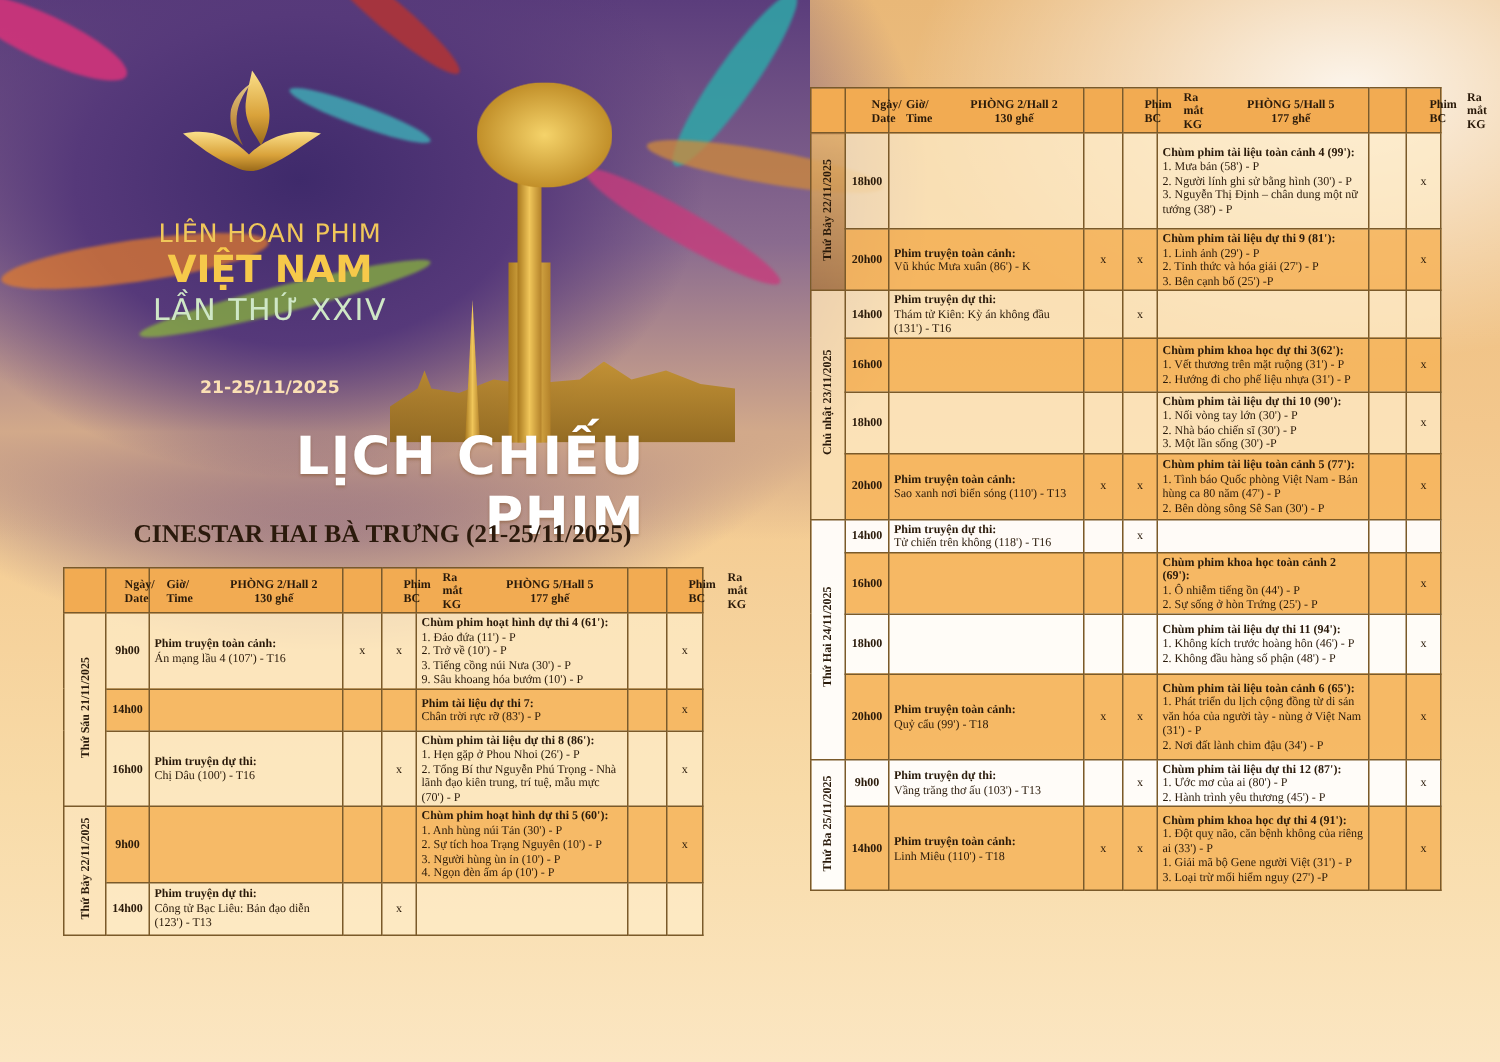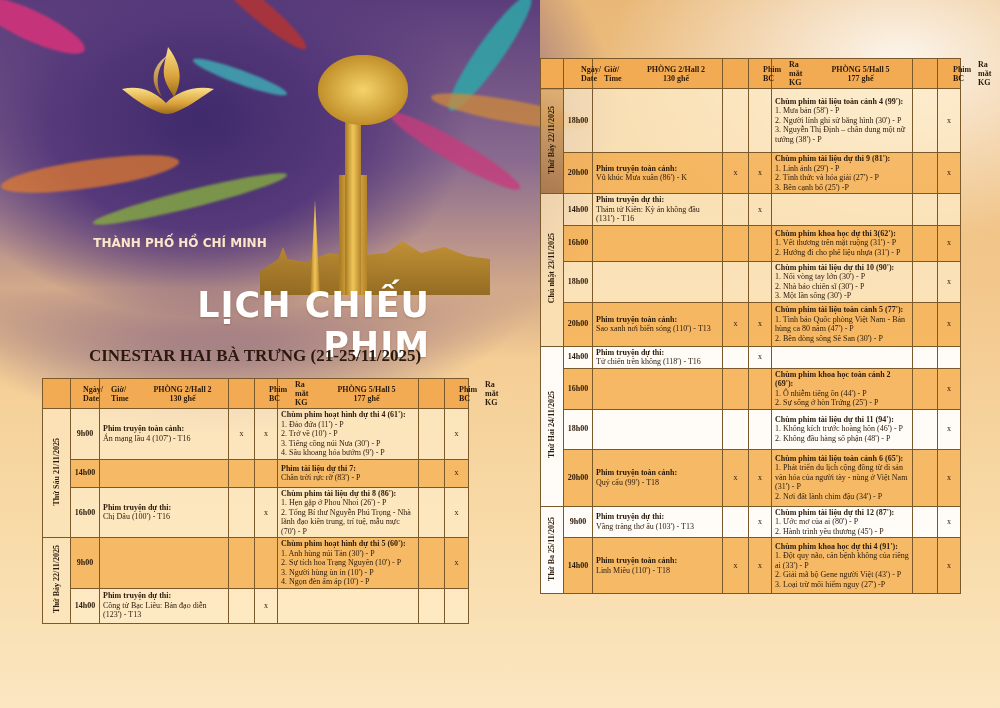--- a/index.html
+++ b/index.html
@@ -105,21 +105,26 @@
         <stop offset="0" stop-color="#fbe08a"></stop>
         <stop offset="0.6" stop-color="#d9a23a"></stop>
         <stop offset="1" stop-color="#9a6a1a"></stop>
       </linearGradient>
     </defs>
     <path d="M50 2 C62 18 66 34 56 52 C52 44 44 36 46 22 C47 14 49 8 50 2 Z" fill="url(#gold)"></path>
     <path d="M50 10 C40 22 36 36 44 52 C40 48 34 40 36 28 C38 20 44 14 50 10 Z" fill="url(#gold)" opacity="0.85"></path>
     <path d="M4 44 C22 40 36 46 48 58 C60 46 78 40 96 44 C86 50 74 60 60 66 C52 70 46 70 38 66 C24 60 14 52 4 44 Z" fill="url(#gold)"></path>
   </svg>
 
-  <div class="city">THÀNH PHỐ HỒ CHÍ MINH</div>
+  <div class="festival-title">
+    <div class="ft-1">LIÊN HOAN PHIM</div>
+    <div class="ft-2">VIỆT NAM</div>
+    <div class="ft-3">LẦN THỨ XXIV</div>
+  </div>
+  <div class="dates">21-25/11/2025</div>
 
   <div class="main-title">LỊCH CHIẾU PHIM</div>
 
   <div class="venue">CINESTAR HAI BÀ TRƯNG (21-25/11/2025)</div>
 
   <table class="sched" id="table-left">
     <colgroup>
       <col style="width:28px">
         <col style="width:29px">
         <col style="width:129px">
@@ -149,21 +154,21 @@
             <span class="prog-title">Phim truyện toàn cảnh:</span>
             <span class="prog-line">Án mạng lầu 4 (107') - T16</span>
           </td>
           <td class="c-x">x</td>
           <td class="c-x">x</td>
           <td>
             <span class="prog-title">Chùm phim hoạt hình dự thi 4 (61'):</span>
             <span class="prog-line">1. Đảo đứa (11') - P</span>
             <span class="prog-line">2. Trở về (10') - P</span>
             <span class="prog-line">3. Tiếng cồng núi Nưa (30') - P</span>
-            <span class="prog-line">4. Sâu khoang hóa bướm (9') - P</span>
+            <span class="prog-line">9. Sâu khoang hóa bướm (10') - P</span>
           </td>
           <td class="c-x"></td>
           <td class="c-x">x</td>
         </tr>
         <tr class="row-dark" style="height: 28px;">
           <td class="c-time">14h00</td>
           <td></td>
           <td class="c-x"></td>
           <td class="c-x"></td>
           <td>
@@ -408,21 +413,21 @@
           <td class="c-time">14h00</td>
           <td>
             <span class="prog-title">Phim truyện toàn cảnh:</span>
             <span class="prog-line">Linh Miêu (110') - T18</span>
           </td>
           <td class="c-x">x</td>
           <td class="c-x">x</td>
           <td>
             <span class="prog-title">Chùm phim khoa học dự thi 4 (91'):</span>
             <span class="prog-line">1. Đột quỵ não, căn bệnh không của riêng ai (33') - P</span>
-            <span class="prog-line">2. Giải mã bộ Gene người Việt (43') - P</span>
+            <span class="prog-line">1. Giải mã bộ Gene người Việt (31') - P</span>
             <span class="prog-line">3. Loại trừ mối hiểm nguy (27') -P</span>
           </td>
           <td class="c-x"></td>
           <td class="c-x">x</td>
         </tr>
       </tbody>
   </table>
 </div>
 
 </body></html>

